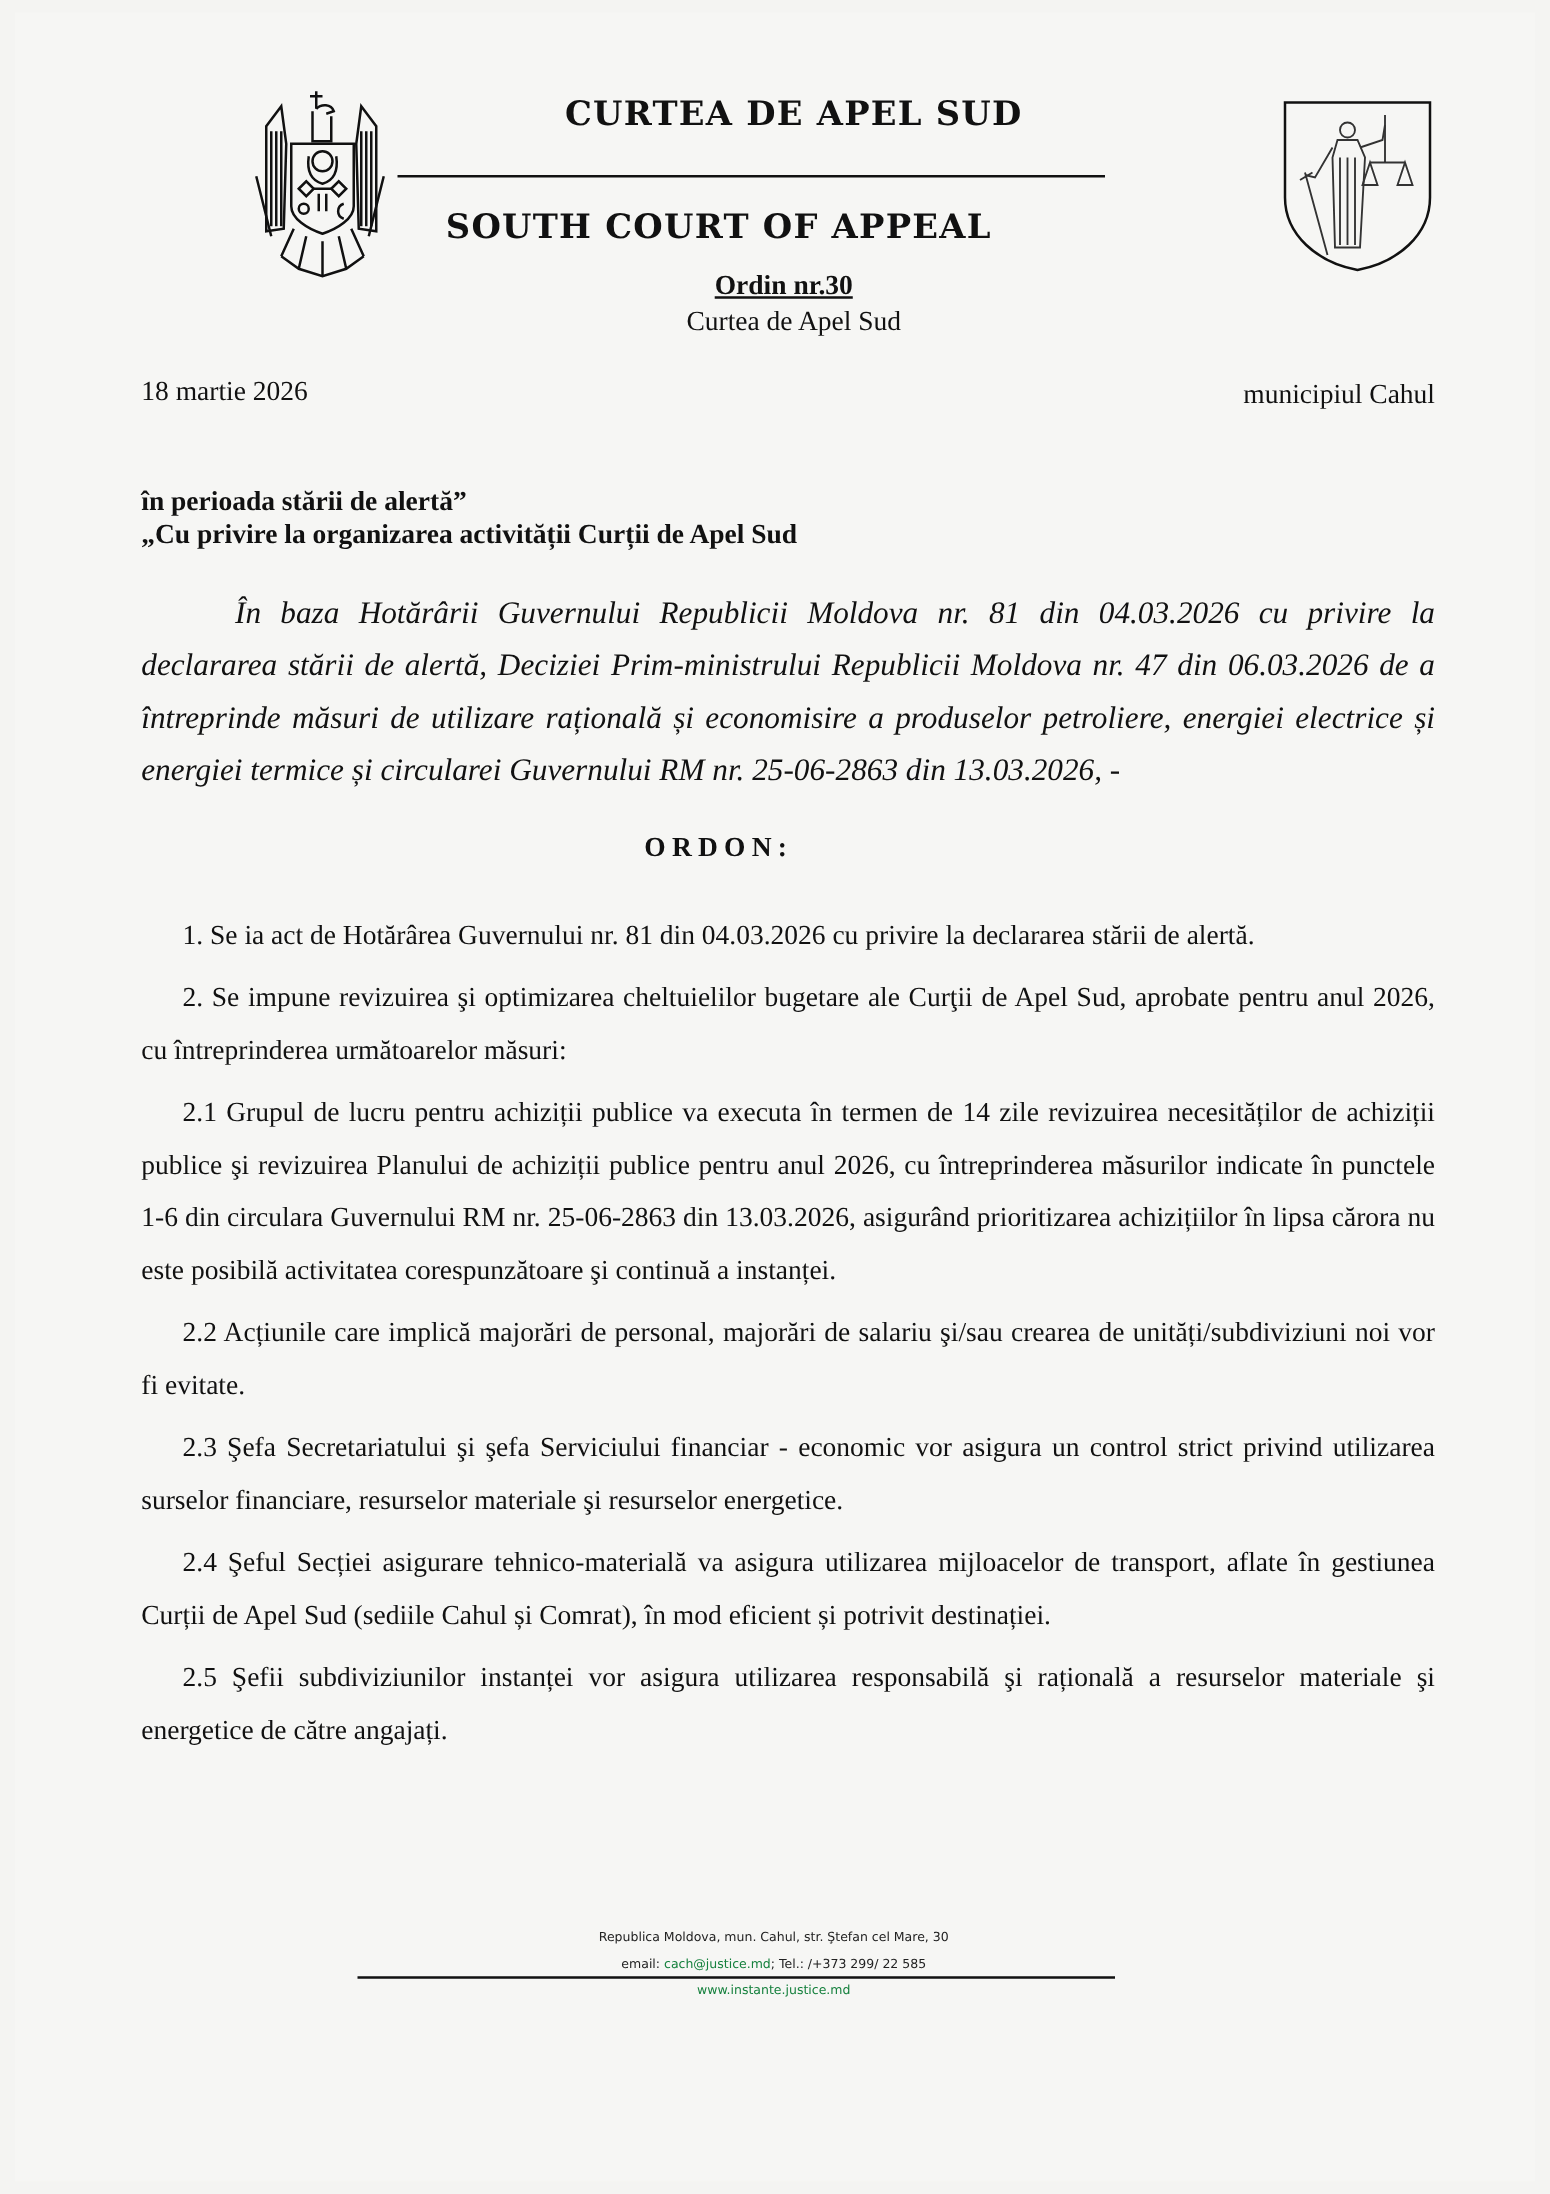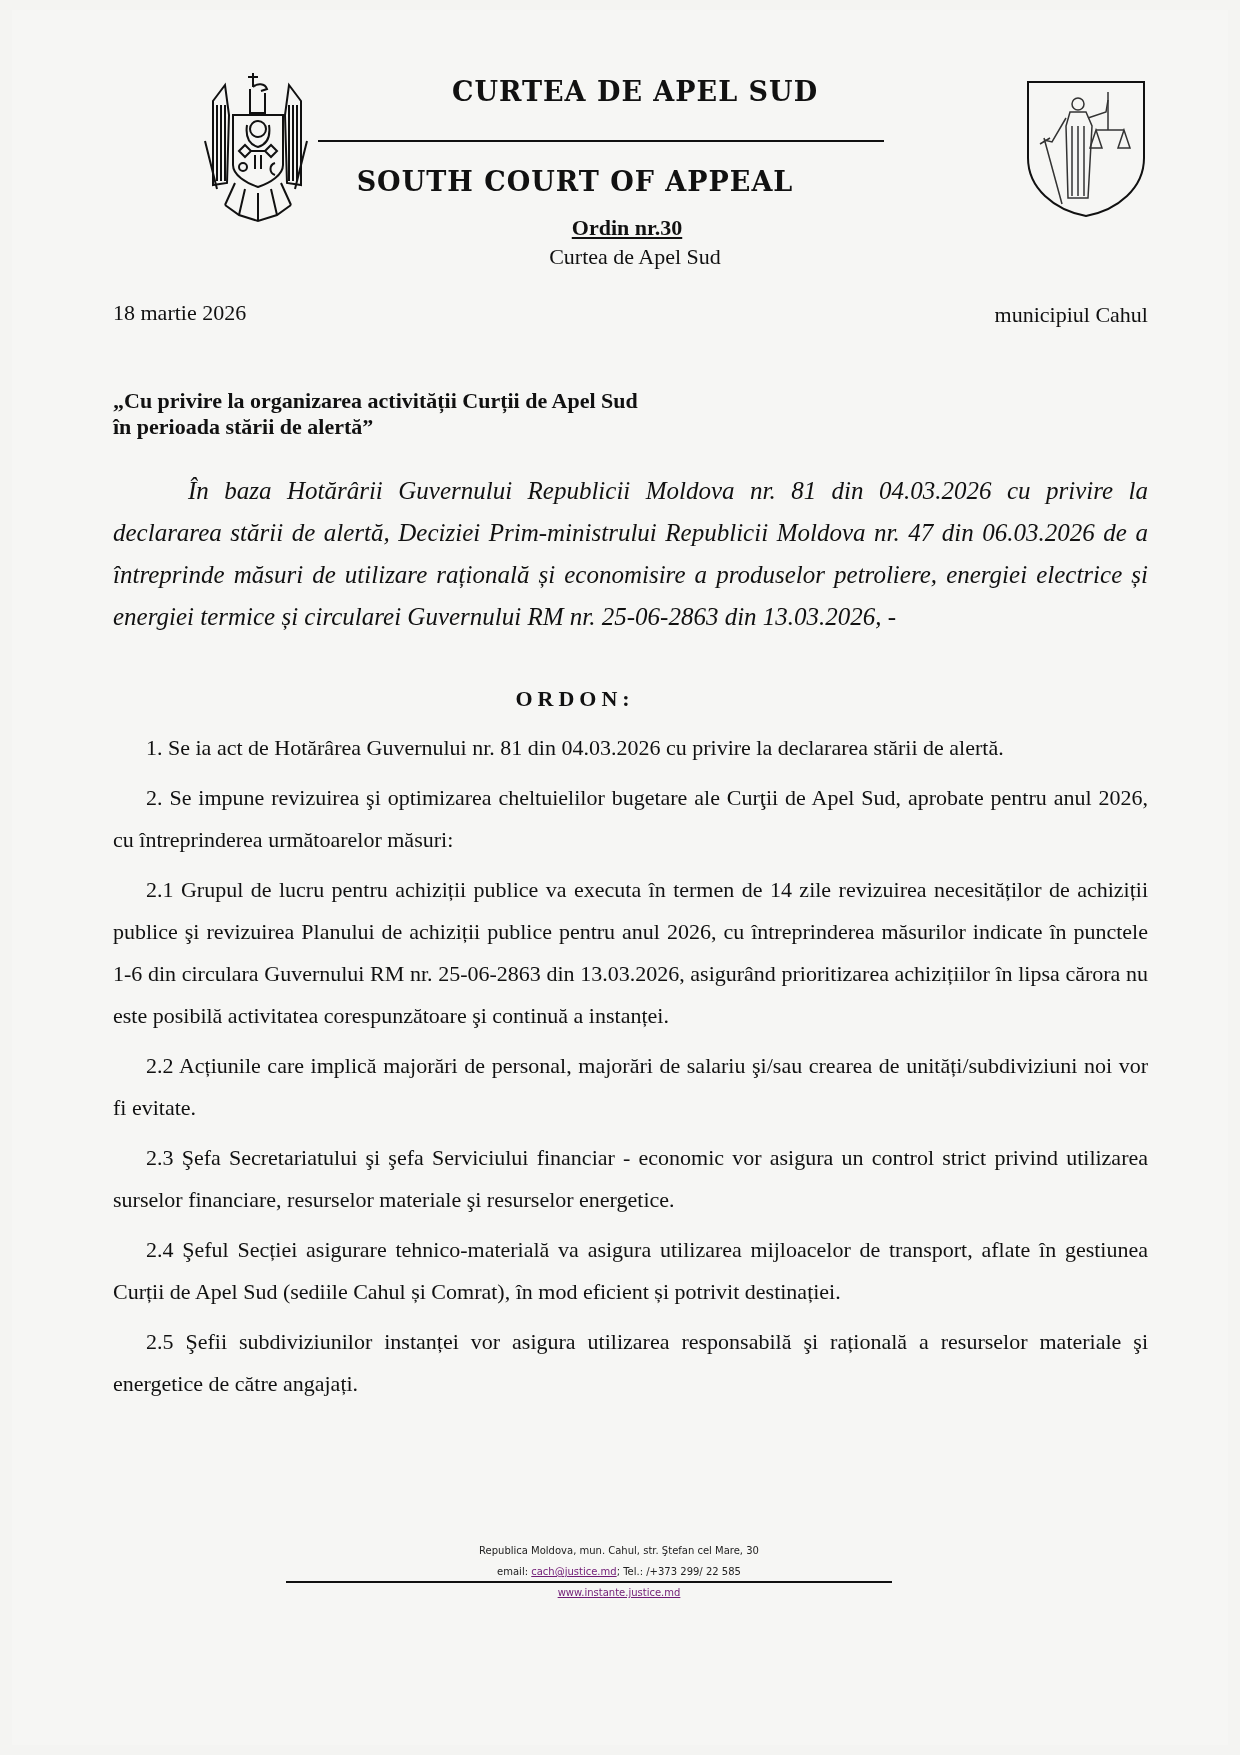--- a/index.html
+++ b/index.html
@@ -46,38 +46,38 @@
     .title {
       left: 113px; top: 388px; font-weight: bold; font-size: 22px; line-height: 26px;
     }
 
     .preamble {
       left: 113px; top: 470px; width: 1035px; font-style: italic; font-size: 25px;
       line-height: 42px; text-align: justify; text-indent: 75px;
     }
 
     .ordon {
-      left: 0; width: 1120px; top: 686px; text-align: center;
+      left: 0; width: 1120px; top: 665px; text-align: center;
       font-weight: bold; font-size: 22px; letter-spacing: 5px; padding-left: 30px; box-sizing: border-box;
     }
 
     .body-text {
       left: 113px; top: 727px; width: 1035px; font-size: 22px; line-height: 42px;
     }
     .body-text p {
       margin: 0 0 8px 0; text-indent: 33px; text-align: justify;
     }
 
     .footer-rule { left: 286px; top: 1581px; width: 606px; height: 2px; background: #111; }
     .footer {
       left: 286px; width: 606px; top: 1540px; text-align: center;
       font-family: "DejaVu Sans", sans-serif; font-size: 10px; line-height: 21px; color: #222;
       padding-left: 60px; box-sizing: border-box;
     }
-    .footer a { color: #701a75; text-decoration: underline; }
+    .footer a { color: #15803d; }
   </style>
 </head>
 <body>
 
 <div class="page"></div>
 
 <svg class="abs coat-left" viewBox="0 0 125 160">
   <g fill="none" stroke="#111" stroke-width="2">
 
     <path d="M58 8 L58 22 M53 12 L63 12"></path>
@@ -125,22 +125,22 @@
   </g>
 </svg>
 
 <div class="abs order-no"><span>Ordin nr.30</span></div>
 <div class="abs order-issuer">Curtea de Apel Sud</div>
 
 <div class="abs date">18 martie  2026</div>
 <div class="abs city">municipiul Cahul</div>
 
 <div class="abs title">
+  <div>în perioada stării de alertă”</div>
   <div>„Cu privire la organizarea activității Curții de Apel Sud</div>
-  <div>în perioada stării de alertă”</div>
 </div>
 
 <div class="abs preamble">În baza Hotărârii Guvernului Republicii Moldova nr. 81 din 04.03.2026 cu privire la declararea stării de alertă, Deciziei Prim-ministrului Republicii Moldova nr. 47 din 06.03.2026 de a întreprinde măsuri de utilizare rațională și economisire a produselor petroliere, energiei electrice și energiei termice și circularei Guvernului RM nr. 25-06-2863 din 13.03.2026, -</div>
 
 <div class="abs ordon">ORDON:</div>
 
 <div class="abs body-text">
   <p>1. Se ia act de Hotărârea Guvernului nr. 81 din 04.03.2026  cu privire la declararea stării de alertă.</p>
   <p>2. Se impune revizuirea şi optimizarea cheltuielilor bugetare ale Curţii de Apel Sud, aprobate pentru anul 2026, cu întreprinderea următoarelor măsuri:</p>
   <p>2.1  Grupul de lucru pentru achiziții publice va executa în termen de 14 zile revizuirea necesităților de achiziții publice şi revizuirea Planului de achiziții publice pentru anul 2026, cu întreprinderea măsurilor indicate în punctele 1-6 din circulara Guvernului RM nr. 25-06-2863 din 13.03.2026, asigurând prioritizarea achizițiilor în lipsa cărora nu este posibilă activitatea corespunzătoare şi continuă a instanței.</p>

